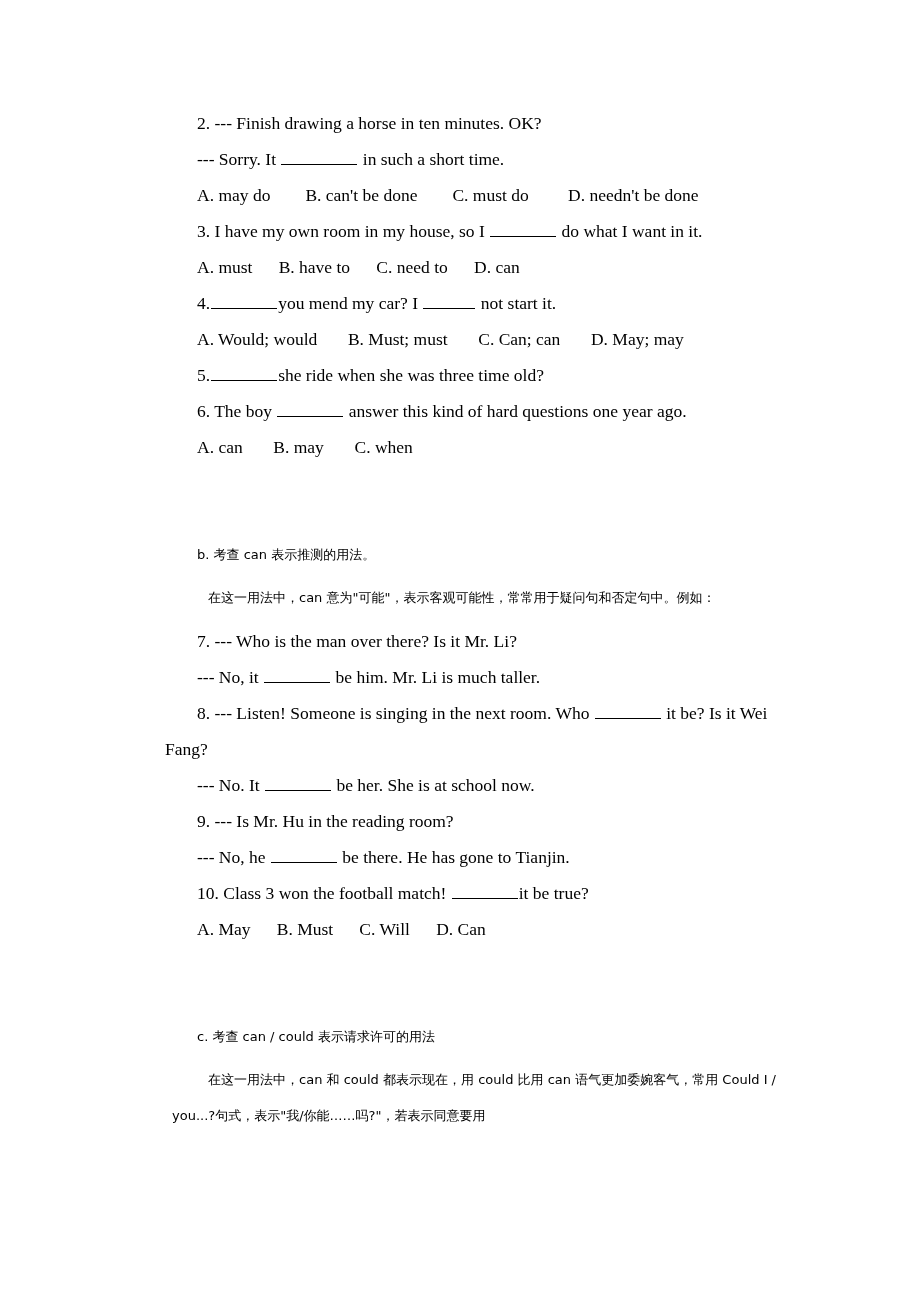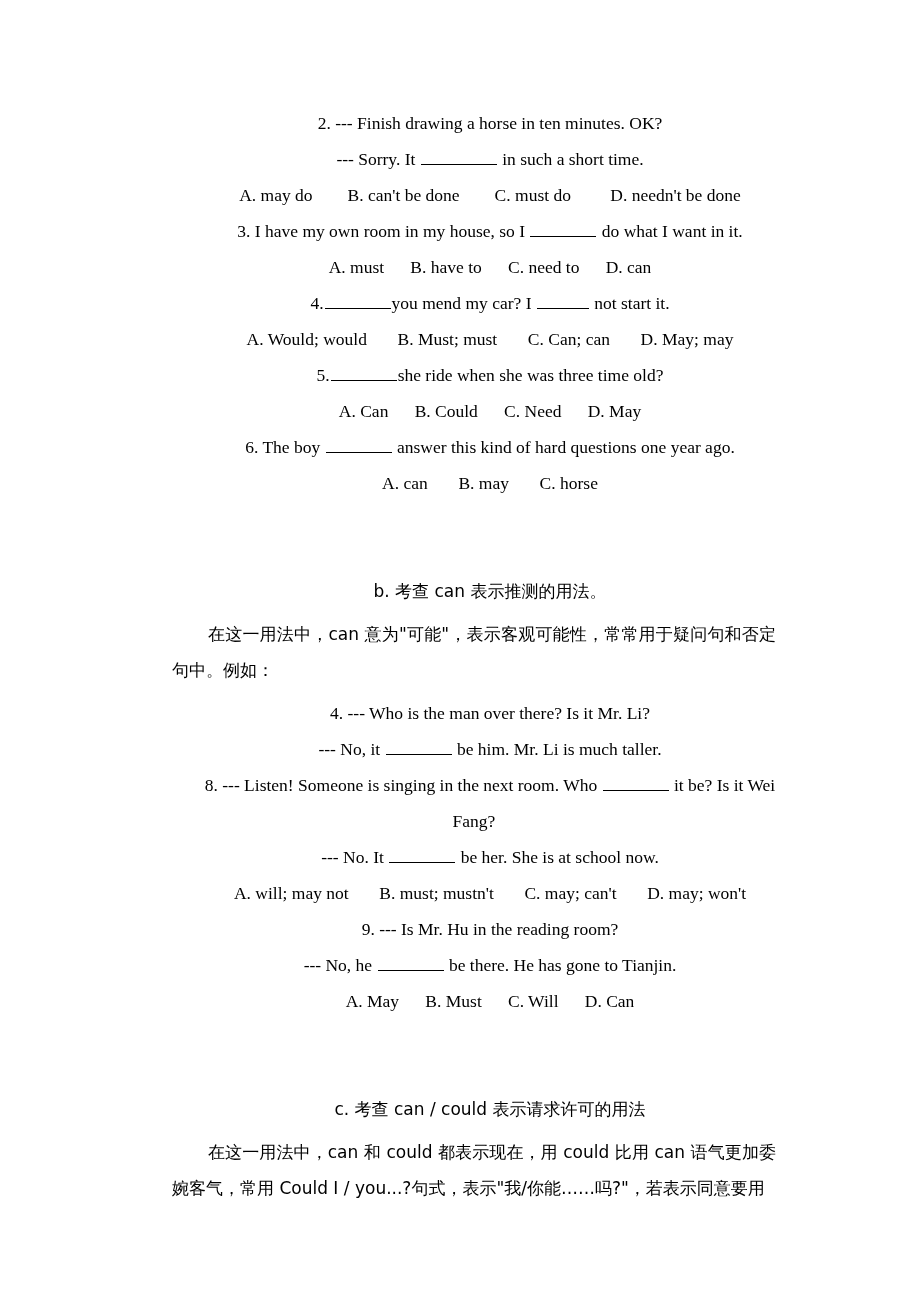--- a/index.html
+++ b/index.html
@@ -25,38 +25,37 @@
   }
   .doc-body {
     font-size: 17.5px;
     line-height: 36px;
   }
   .line {
     margin: 0;
     padding: 0;
     white-space: pre-wrap;
     text-indent: 0;
-    text-align: center;
   }
   .line.indent {
     text-indent: 32px;
   }
   .para {
     margin: 7px;
     padding: 0;
     text-indent: 36px;
     text-align: justify;
     text-justify: inter-ideograph;
   }
   .spacer {
     height: 36px;
   }
   .cn {
     font-family: "DejaVu Sans", "Liberation Sans", sans-serif;
-    font-size: 17px;
+    font-size: 13px;
   }
   .blank {
     display: inline-block;
     border-bottom: 1px solid #000000;
     vertical-align: baseline;
     height: 0.92em;
     margin: 0 1px;
   }
   .blank.w-sm { width: 52px; }
   .blank.w-md { width: 66px; }
@@ -68,33 +67,32 @@
 <div class="page">
   <div class="doc-body" id="doc-body">
       <div class="line indent"><span>2. --- Finish drawing a horse in ten minutes. OK?</span></div>
       <div class="line indent"><span>--- Sorry. It </span><span class="blank w-lg"></span><span> in such a short time.</span></div>
       <div class="line indent"><span>A. may do        B. can't be done        C. must do         D. needn't be done</span></div>
       <div class="line indent"><span>3. I have my own room in my house, so I </span><span class="blank w-md"></span><span> do what I want in it.</span></div>
       <div class="line indent"><span>A. must      B. have to      C. need to      D. can</span></div>
       <div class="line indent"><span>4.</span><span class="blank w-md"></span><span>you mend my car? I </span><span class="blank w-sm"></span><span> not start it.</span></div>
       <div class="line indent"><span>A. Would; would       B. Must; must       C. Can; can       D. May; may</span></div>
       <div class="line indent"><span>5.</span><span class="blank w-md"></span><span>she ride when she was three time old?</span></div>
-      <div class="line indent"><span>A. Can      B. Could      C. Need      D. May</span></div>
       <div class="line indent"><span>6. The boy </span><span class="blank w-md"></span><span> answer this kind of hard questions one year ago.</span></div>
-      <div class="line indent"><span>A. can       B. may       C. horse</span></div>
+      <div class="line indent"><span>A. can       B. may       C. when</span></div>
       <div class="spacer"></div>
       <div class="spacer"></div>
       <div class="line indent cn"><span>b. 考查 can 表示推测的用法。</span></div>
       <div class="para cn"><span>在这一用法中，can 意为"可能"，表示客观可能性，常常用于疑问句和否定句中。例如：</span></div>
-      <div class="line indent"><span>4. --- Who is the man over there? Is it Mr. Li?</span></div>
+      <div class="line indent"><span>7. --- Who is the man over there? Is it Mr. Li?</span></div>
       <div class="line indent"><span>--- No, it </span><span class="blank w-md"></span><span> be him. Mr. Li is much taller.</span></div>
       <div class="line indent"><span>8. --- Listen! Someone is singing in the next room. Who </span><span class="blank w-md"></span><span> it be? Is it Wei Fang?</span></div>
       <div class="line indent"><span>--- No. It </span><span class="blank w-md"></span><span> be her. She is at school now.</span></div>
-      <div class="line indent"><span>A. will; may not       B. must; mustn't       C. may; can't       D. may; won't</span></div>
       <div class="line indent"><span>9. --- Is Mr. Hu in the reading room?</span></div>
       <div class="line indent"><span>--- No, he </span><span class="blank w-md"></span><span> be there. He has gone to Tianjin.</span></div>
+      <div class="line indent"><span>10. Class 3 won the football match! </span><span class="blank w-md"></span><span>it be true?</span></div>
       <div class="line indent"><span>A. May      B. Must      C. Will      D. Can</span></div>
       <div class="spacer"></div>
       <div class="spacer"></div>
       <div class="line indent cn"><span>c. 考查 can / could 表示请求许可的用法</span></div>
       <div class="para cn"><span>在这一用法中，can 和 could 都表示现在，用 could 比用 can 语气更加委婉客气，常用 Could I / you...?句式，表示"我/你能……吗?"，若表示同意要用</span></div>
     </div>
 </div>
 
 </body></html>

